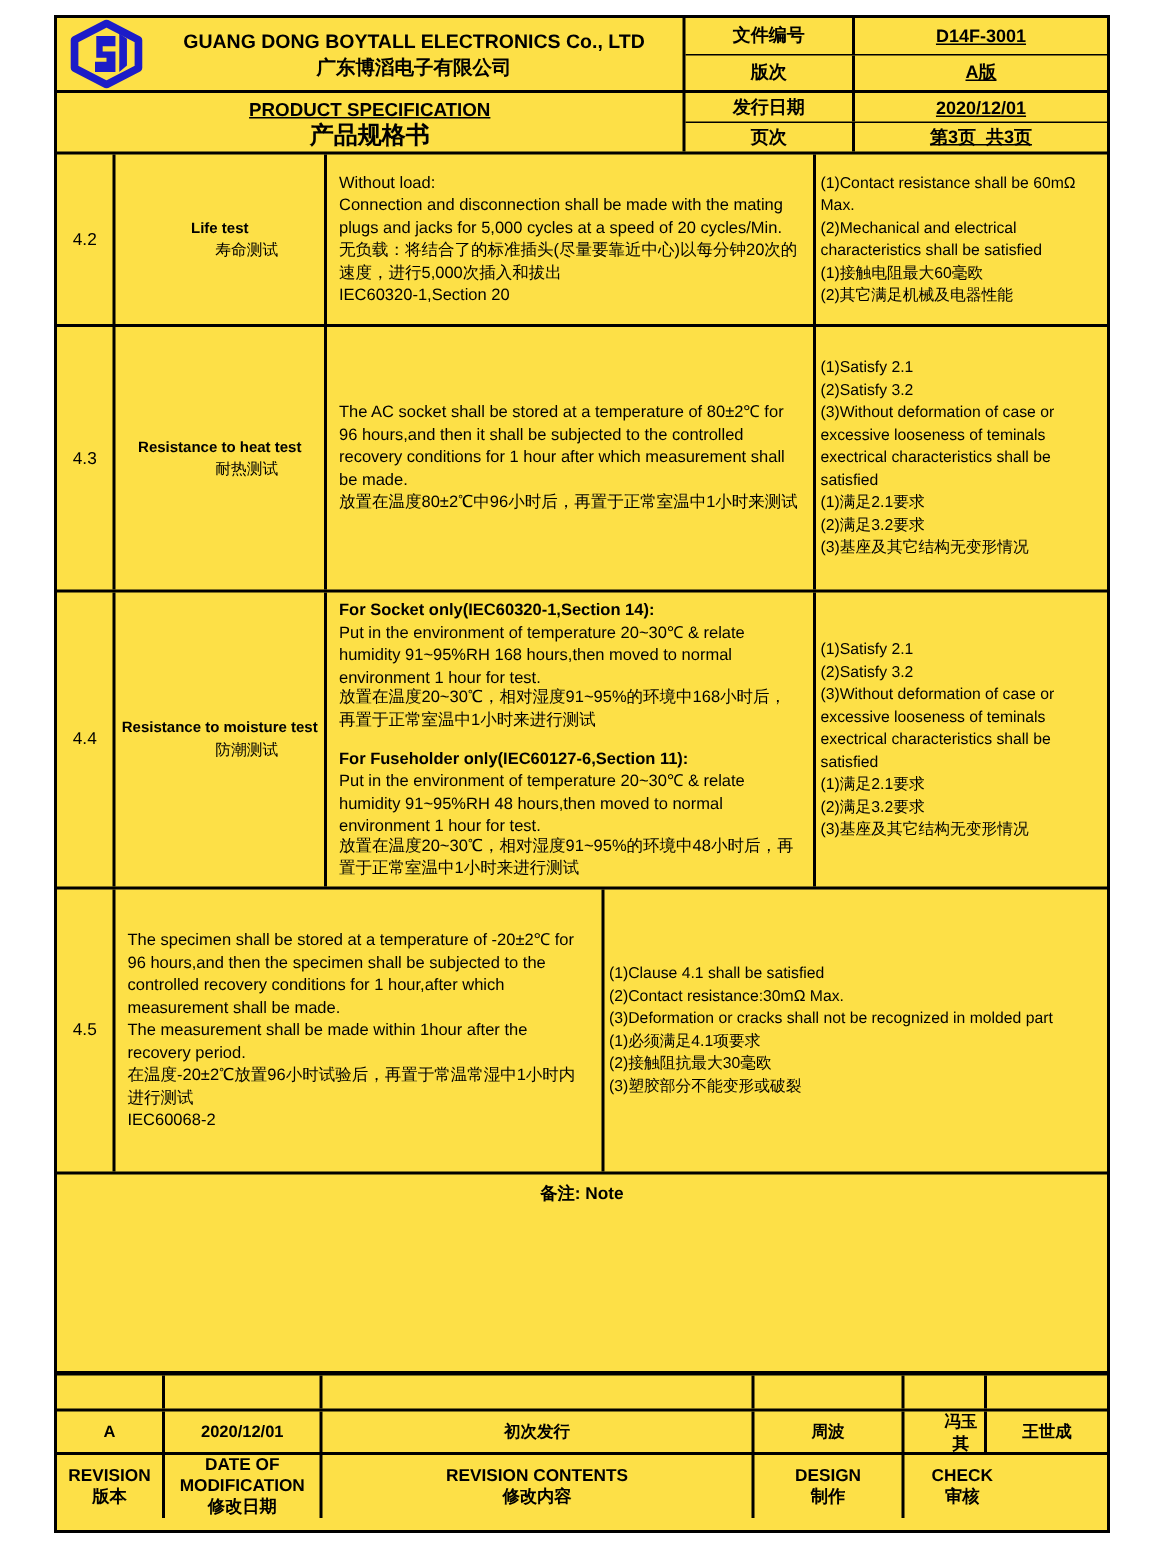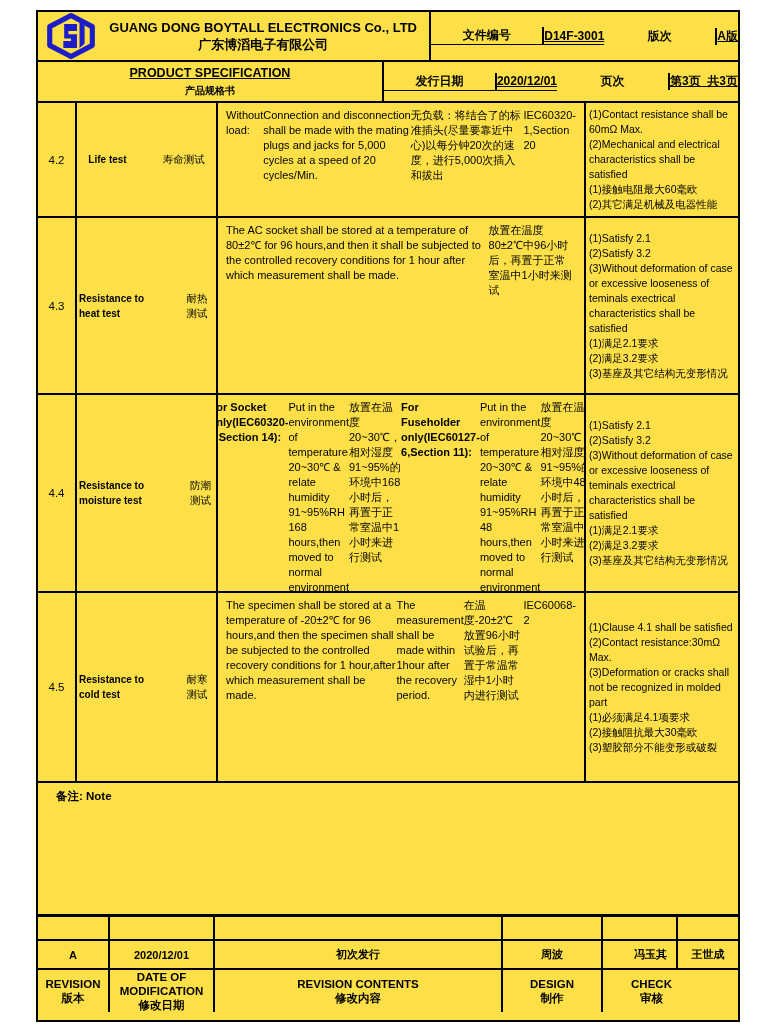--- a/index.html
+++ b/index.html
@@ -7,68 +7,68 @@
     font-family:"Liberation Sans", sans-serif; color:#000; }
   .doc { position:absolute; left:36px; top:10px; width:704px; height:1012px;
     border:2px solid #000; background:#fde047; }
 
   
   .hdr { height:91px; border-bottom:2px solid #000; display:flex; flex-direction:column; }
   .hdr-half { display:flex; }
   .hdr-top { height:50px; border-bottom:2px solid #000; }
   .hdr-bottom { height:39px; }
   .hdr-left { width:419px; border-right:2px solid #000; display:flex; align-items:center; justify-content:center; }
-  .hdr-right { flex:1; display:flex; flex-direction:row;align-items:center; }
+  .hdr-right { flex:1; display:flex; flex-direction:column; }
   .hdr-frow { display:flex; flex:1; }
   .hdr-frow.rule { border-bottom:1px solid #000; }
   .hdr-flabel { width:113px; border-right:2px solid #000; display:flex; align-items:center; justify-content:center;
     font-weight:bold; font-size:12px; }
   .hdr-fvalue { flex:1; display:flex; align-items:center; justify-content:center;
     font-weight:bold; font-size:12px; white-space:pre;text-decoration:underline; }
   .company-wrap { display:flex; align-items:center; width:100%; padding-left:7px; }
   .logo { width:52px; height:46px; flex:0 0 auto; }
   .company-names { flex:1; text-align:center; }
   .company-en { font-weight:bold; font-size:13px; line-height:17px; }
   .company-cn { font-weight:bold; font-size:13px; line-height:18px; }
   .title-wrap { text-align:center; }
   .title-en { font-weight:bold; font-size:12.5px; line-height:17px;text-decoration:underline; }
-  .title-cn { font-weight:bold; font-size:10px; line-height:17px; }
+  .title-cn { font-weight:bold; font-size:16px; line-height:17px; }
 
   
   .trow { display:flex; border-bottom:2px solid #000; }
   .r42 { height:115px; } .r43 { height:177px; } .r44 { height:198px; } .r45 { height:190px; }
   .c-no { width:39px; border-right:2px solid #000; display:flex; align-items:center; justify-content:center;
     font-size:11.5px; }
-  .c-name { width:141px; border-right:2px solid #000; display:flex; flex-direction:row;
-    align-items:center; justify-content:center; text-align:left; padding:0 2px; }
+  .c-name { width:141px; border-right:2px solid #000; display:flex; flex-direction:column;
+    align-items:center; justify-content:center; text-align:right; padding:0 2px; }
   .name-en { font-weight:bold; font-size:10px; line-height:15px; }
   .name-cn { font-size:10.5px; line-height:15px;margin-left:36px; }
-  .c-content { width:368px; border-right:2px solid #000; display:flex; 
+  .c-content { width:326px; border-right:2px solid #000; display:flex; flex-direction:column;
     justify-content:center; padding:5px 8px; overflow:hidden; }
   .c-crit { flex:1; display:flex; flex-direction:column; justify-content:center; padding:3px 3px; overflow:hidden; }
   .line { font-size:11px; line-height:15px; min-height:15px; }
   .c-crit .line { font-size:10.5px; }
   .b { font-weight:bold; }
   .sp { height:13px; }
 
   
-  .note { height:134px; border-bottom:3px solid #000; padding:3px 18px; }
+  .note { height:134px; border-bottom:3px solid #000; padding:3px 18px;text-align:center; }
   .note-label { font-weight:bold; font-size:11.5px; }
 
   
   .frow { display:flex; }
   .f-empty { height:24px; border-bottom:2px solid #000; }
   .f-data { height:29px; border-bottom:2px solid #000; }
   .f-head { flex:1; }
   .fc { border-right:2px solid #000; display:flex; flex-direction:column;
     align-items:center; justify-content:center; text-align:center;
     font-weight:bold; font-size:11px; }
   .fc:last-child { border-right:none; }
   .fc1 { width:72px; } .fc2 { width:105px; } .fc3 { width:288px; }
-  .fc4 { width:100px; } .fc5 { width:75px;padding-left:22px; } .fc6 { flex:1; }
+  .fc4 { width:100px; } .fc5 { width:55px;padding-left:22px; } .fc6 { flex:1; }
   .fh-en, .fh-cn { font-weight:bold; font-size:11.5px; line-height:14px; }
 </style>
 </head>
 <body>
 
 <div class="doc">
 
   <div class="hdr">
     <div class="hdr-half hdr-top">
       <div class="hdr-left">
@@ -177,24 +177,20 @@
       <div class="line">(2)Satisfy 3.2</div>
       <div class="line">(3)Without deformation of case or excessive looseness of teminals exectrical characteristics shall be satisfied</div>
       <div class="line">(1)满足2.1要求</div>
       <div class="line">(2)满足3.2要求</div>
       <div class="line">(3)基座及其它结构无变形情况</div>
     </div>
   </div>
 
   <div class="trow r45">
     <div class="c-no">4.5</div>
-    <div class="c-name">
-      <div class="name-en">Resistance to cold test</div>
-      <div class="name-cn">耐寒测试</div>
-    </div>
     <div class="c-content">
       <div class="line">The specimen shall be stored at a temperature of -20±2℃ for 96 hours,and then the specimen shall be subjected to the controlled recovery conditions for 1 hour,after which measurement shall be made.</div>
       <div class="line">The measurement shall be made within 1hour after the recovery period.</div>
       <div class="line">在温度-20±2℃放置96小时试验后，再置于常温常湿中1小时内进行测试</div>
       <div class="line">IEC60068-2</div>
     </div>
     <div class="c-crit">
       <div class="line">(1)Clause 4.1 shall be satisfied</div>
       <div class="line">(2)Contact resistance:30mΩ Max.</div>
       <div class="line">(3)Deformation or cracks shall not be recognized in molded part</div>

